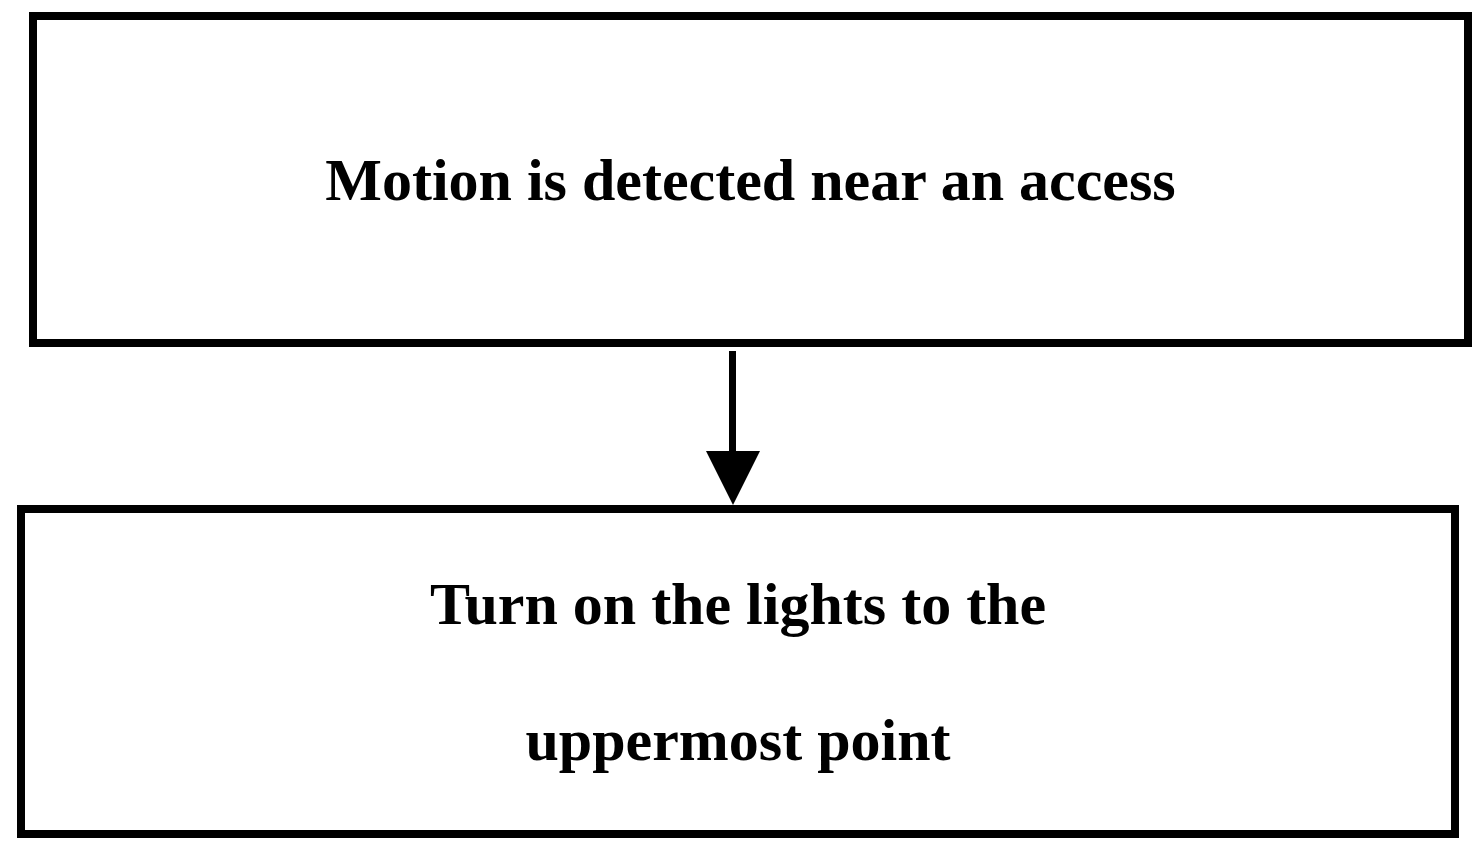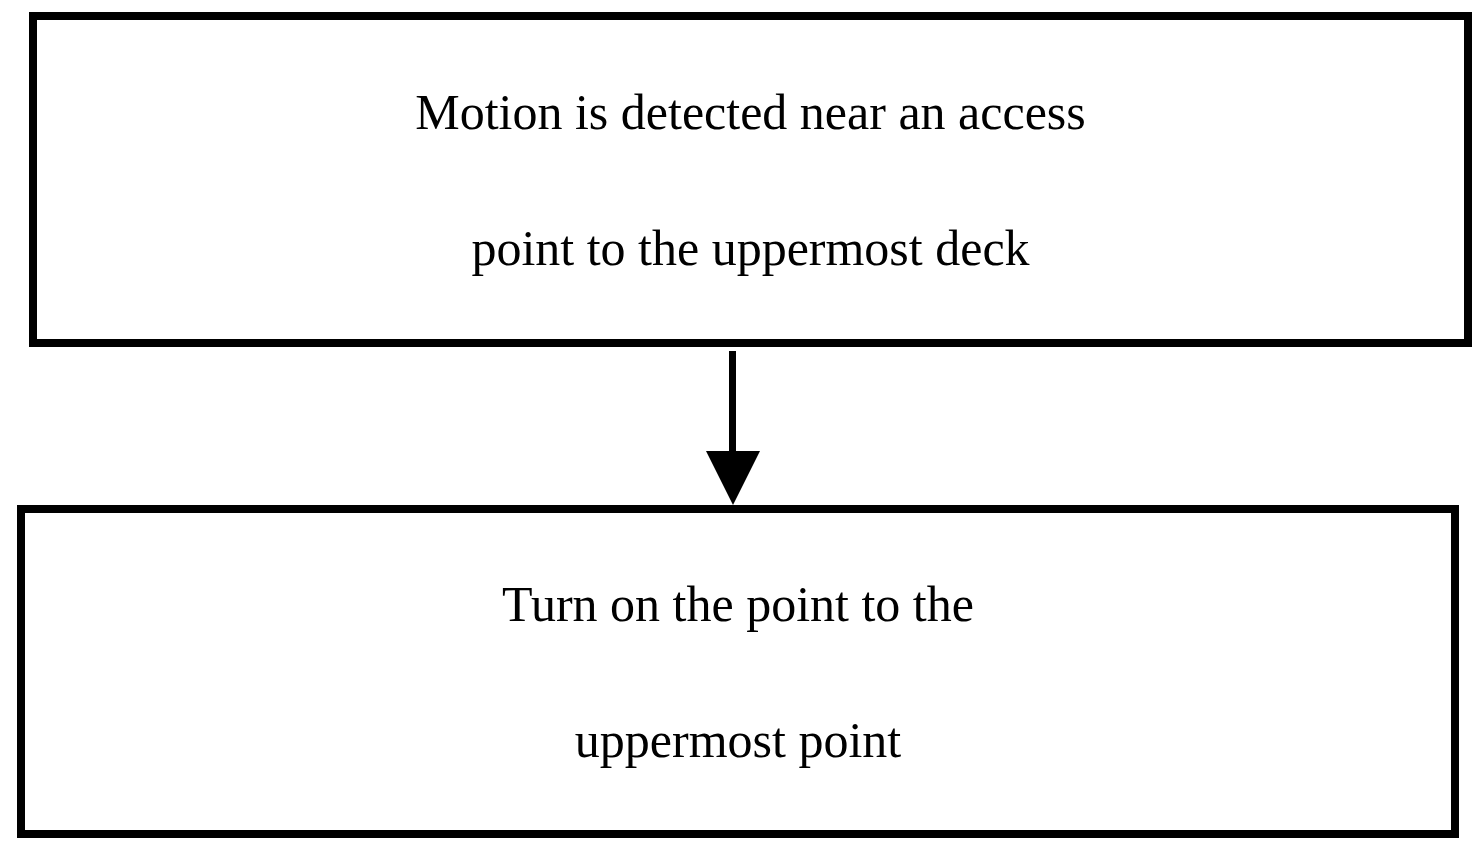--- a/index.html
+++ b/index.html
@@ -23,24 +23,25 @@
     border:8px solid var(--border);
     background:var(--bg);
     display:flex;
     flex-direction:column;
     justify-content:center;
     align-items:center;
     text-align:center;
     color:var(--text);
   }
   .flow-box .line{
-    font-size:50px;
+    font-size:60px;
     line-height:136px;
     white-space:nowrap;
     letter-spacing:0px;
+    font-weight:bold;
   }
   .box-top{left:29px;top:12px;width:1443px;height:335px;}
   .box-bottom{left:17px;top:505px;width:1442px;height:333px;}
   .arrow{
     position:absolute;
     left:706px;top:347px;
     width:54px;height:158px;
   }
   .arrow-stem{
     position:absolute;
@@ -57,26 +58,25 @@
     border-top:54px solid var(--arrow);
   }
 </style>
 </head>
 <body>
 
 <div class="canvas">
 
   <div class="flow-box box-top">
     <div class="line">Motion is detected near an access</div>
-    <div class="line">point to the uppermost deck</div>
   </div>
 
   <div class="arrow">
     <div class="arrow-stem"></div>
     <div class="arrow-head"></div>
   </div>
 
   <div class="flow-box box-bottom">
-    <div class="line">Turn on the point to the</div>
+    <div class="line">Turn on the lights to the</div>
     <div class="line">uppermost point</div>
   </div>
 
 </div>
 
 </body></html>

